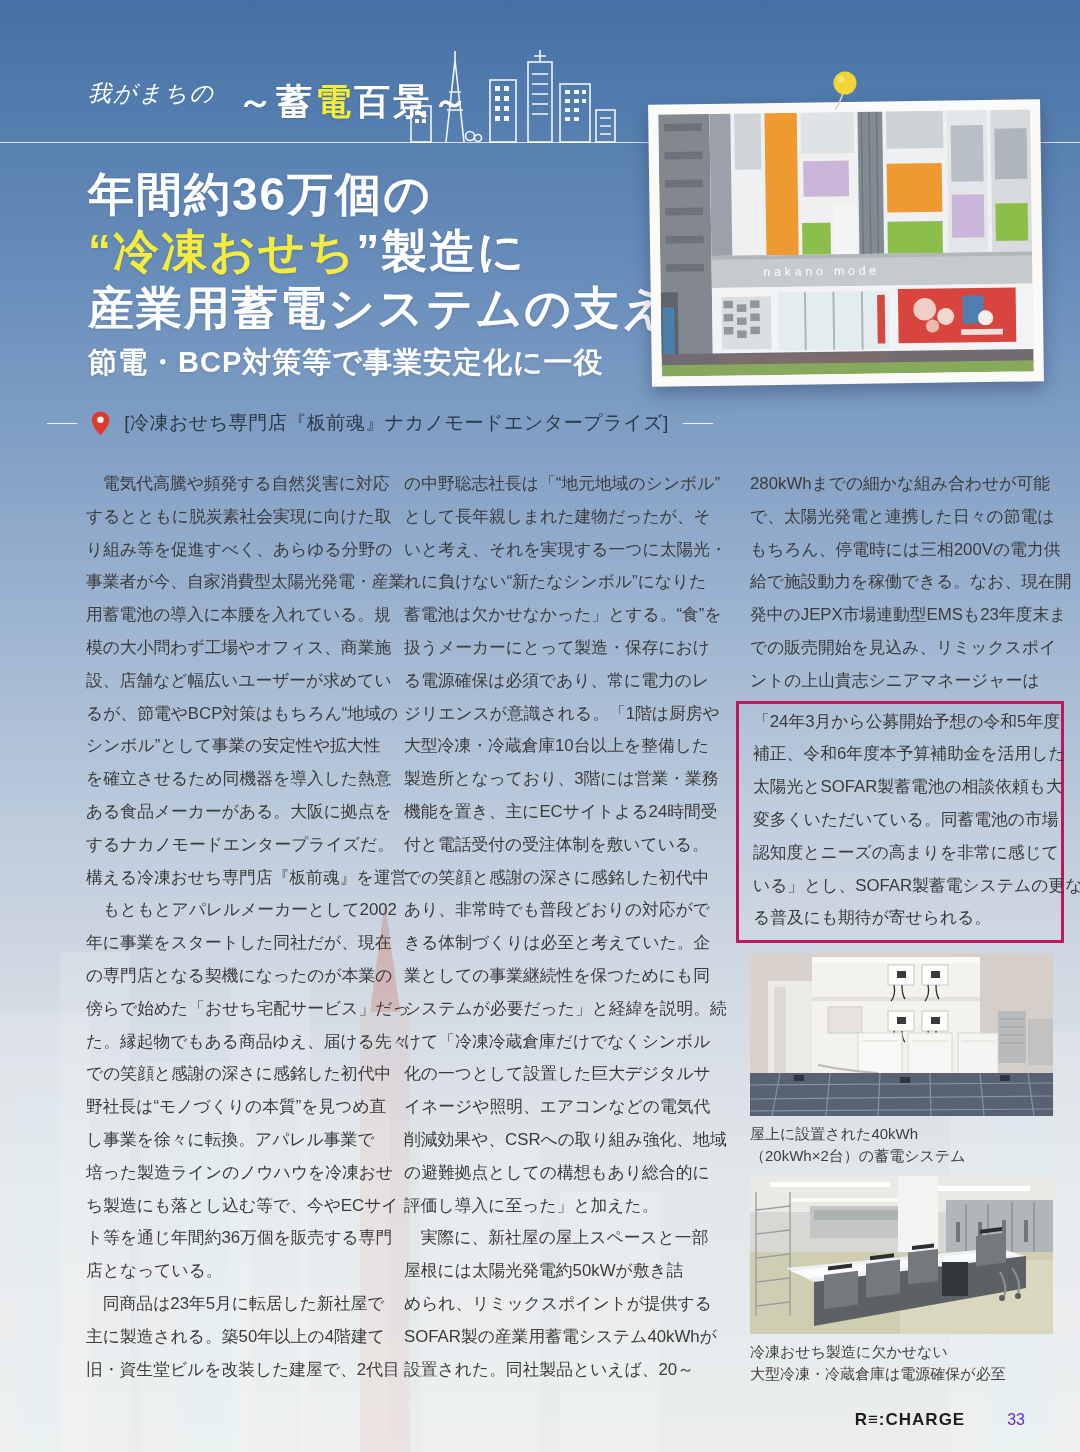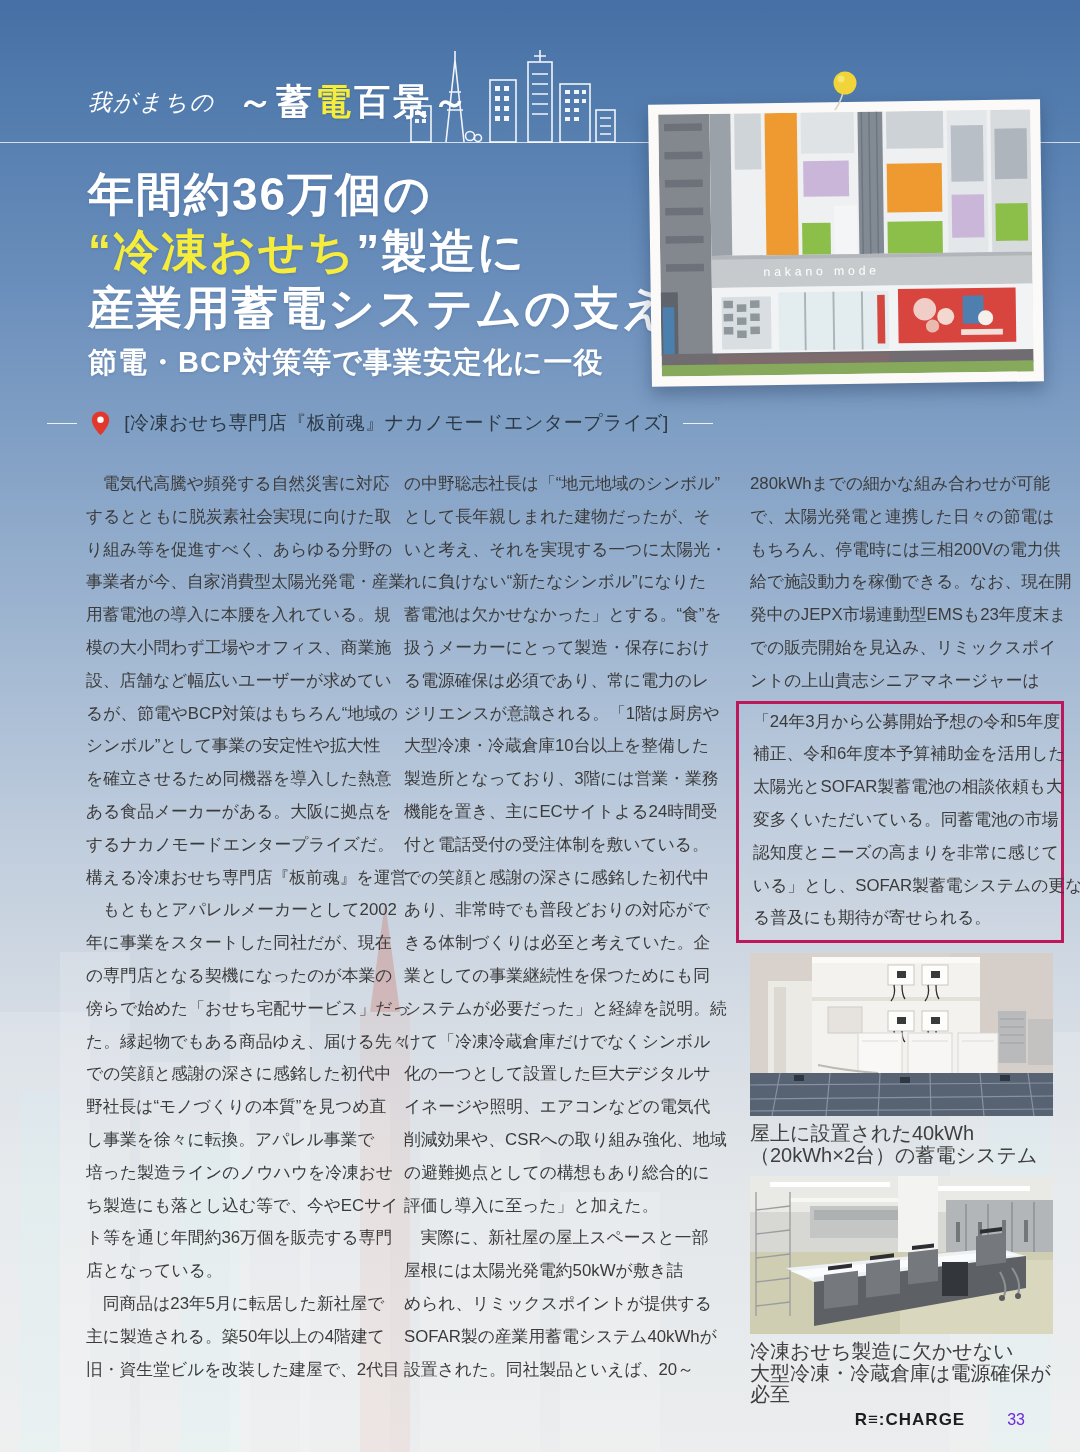--- a/index.html
+++ b/index.html
@@ -8,21 +8,21 @@
     font-family:"Liberation Sans", sans-serif;
     position:relative; overflow:hidden;
     background:linear-gradient(180deg,#466fa5 0%,#567fb0 9%,#6b8fbc 20%,#87a4c7 33%,#a5bad3 46%,#c0cddd 58%,#d5dce4 70%,#e3e7ea 82%,#ebedee 100%);
   }
   .faint-city { position:absolute; left:0; bottom:0; width:1080px; height:560px; pointer-events:none; }
 
   
   .top-line { position:absolute; top:142px; left:0; width:100%; height:1px; background:rgba(255,255,255,.75); }
 
   
-  .header-row { position:absolute; top:78px; left:88px; display:flex; align-items:center; color:#fff; }
+  .header-row { position:absolute; top:78px; left:88px; display:flex; align-items:flex-start; color:#fff; }
   .script-label { font-family:"DejaVu Serif", serif; font-style:italic; font-size:23px; letter-spacing:2px; }
   .series-title { font-family:"DejaVu Serif", serif; font-weight:bold; font-size:36px; letter-spacing:3px; margin-left:22px; text-shadow:0 1px 2px rgba(30,60,100,.25); }
   .yellow { color:#f5ec3c; }
   .skyline { position:absolute; top:48px; left:408px; width:210px; height:96px; }
 
   
   .title-block { position:absolute; top:166px; left:88px; color:#fff; }
   .title-line { font-size:46px; font-weight:bold; line-height:57px; letter-spacing:2px; text-shadow:0 1px 3px rgba(30,60,100,.2); }
   .subtitle { font-size:29px; font-weight:bold; line-height:40px; letter-spacing:1px; margin-top:5px; text-shadow:0 1px 3px rgba(30,60,100,.2); }
 
@@ -41,21 +41,21 @@
   .col { position:absolute; top:468px; color:#3b3b3b; }
   #col1 { left:86px;  width:300px; }
   #col2 { left:404px; width:300px; }
   #col3 { left:704px; width:302px;margin-left:46px; }
   .tl { height:32.8px; line-height:32.8px; font-size:16.8px; white-space:nowrap; letter-spacing:0; }
   .red-box { border:3px solid #be185d; margin:3px -12px 8px -14px; padding:2px 8px 5px 14px; background:rgba(255,255,255,.06); }
 
   
   .fig { width:303px; margin-top:10px; line-height:0; }
   .fig svg { width:303px; display:block; }
-  .caption { font-size:20px; line-height:21.5px; color:#3f3f3f; white-space:pre-line; margin:7px 0 9px; }
+  .caption { font-size:15px; line-height:21.5px; color:#3f3f3f; white-space:pre-line; margin:7px 0 9px; }
 
   
   .footer { position:absolute; right:55px; bottom:22px; display:flex; align-items:center;padding-left:12px; }
   .logo { font-size:17px; font-weight:bold; color:#1d1d1d; letter-spacing:1px; }
   .page-num { font-size:16px; color:#6d28d9; margin-left:42px; }
 </style>
 </head>
 <body>
 
 <svg class="faint-city" viewBox="0 0 1080 560" preserveAspectRatio="none">

